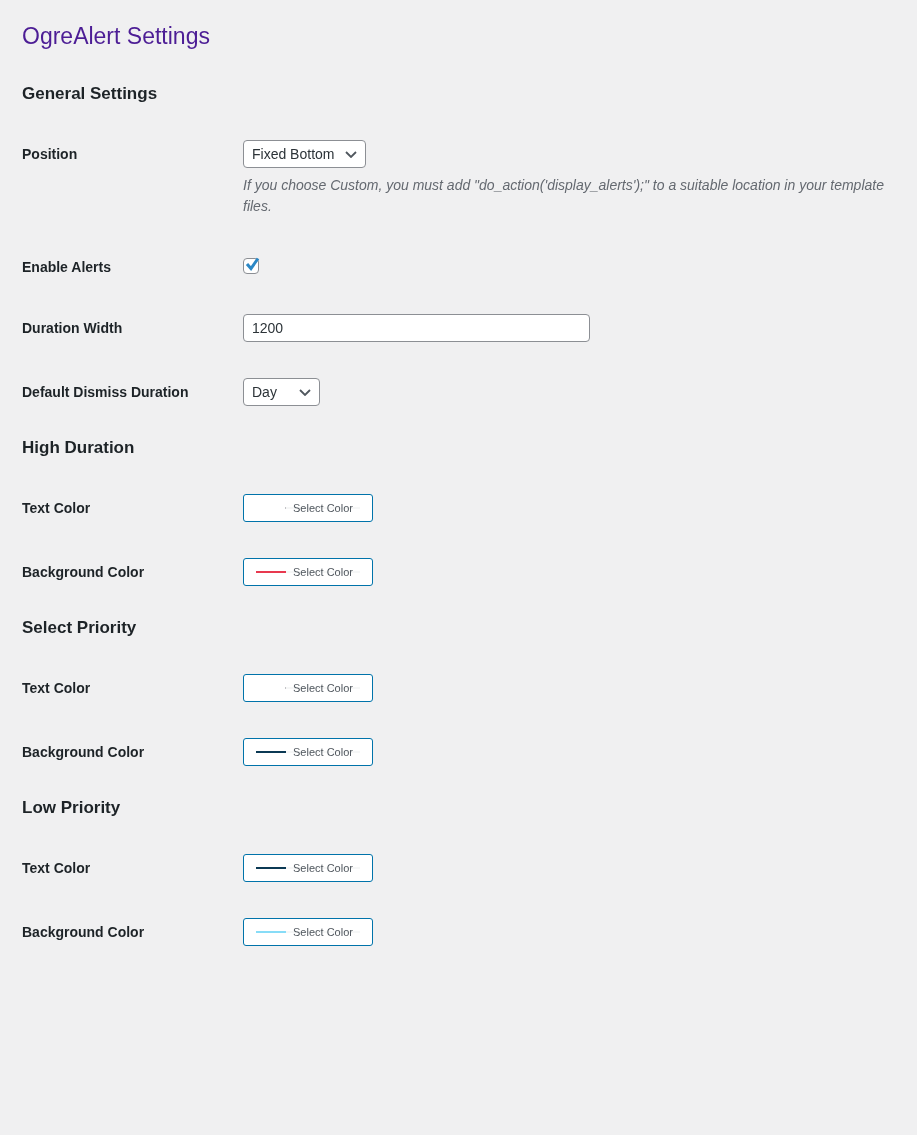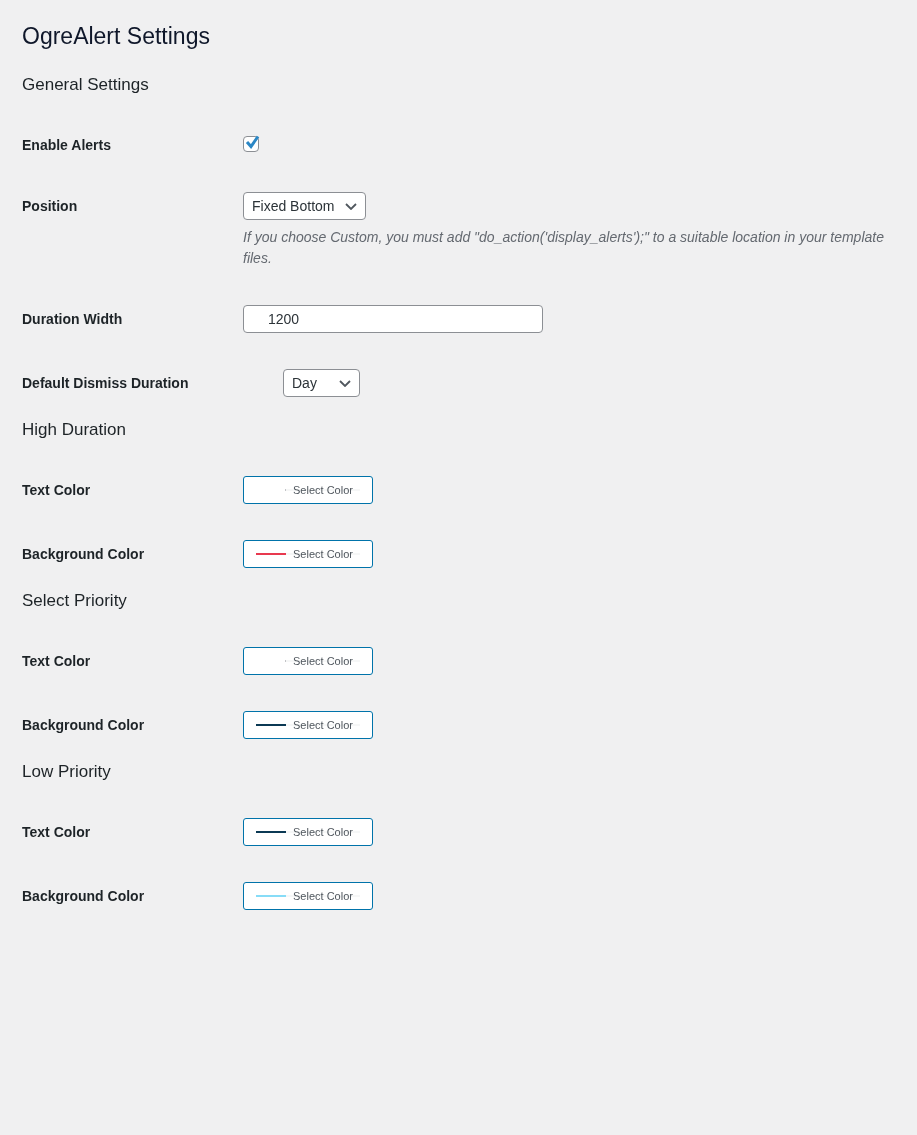--- a/index.html
+++ b/index.html
@@ -9,27 +9,27 @@
     background: #f0f0f1;
     font-family: "Liberation Sans", "DejaVu Sans", sans-serif;
     color: #1d2327;
   }
   .wrap { padding: 22px 20px 40px 22px; }
 
   h1.page-title {
     font-size: 23px;
     font-weight: 400;
     line-height: 1.3;
-    color: #0f172a;
+    color: #4c1d95;
   }
   h2.section-heading {
     font-size: 17px;
-    font-weight: 400;
+    font-weight: 700;
     color: #1d2327;
-    margin-top: 23px;
+    margin-top: 32px;
   }
 
   .row { display: flex; align-items: flex-start; margin-top: 36px; }
   .row-label {
     width: 221px;
     flex: 0 0 221px;
     font-size: 14px;
     font-weight: 700;
     line-height: 28px;
     color: #1d2327;
@@ -73,29 +73,29 @@
   }
   .select-chevron {
     position: absolute;
     right: 9px; top: 50%;
     margin-top: -3px;
     pointer-events: none;
   }
 
   
   .text-input {
-    width: 300px;
+    width: 347px;
     height: 28px;
     border: 1px solid #8c8f94;
     border-radius: 4px;
     background: #fff;
     font-family: "Liberation Sans", "DejaVu Sans", sans-serif;
     font-size: 14px;
     color: #2c3338;
-    padding: 0 24px;
+    padding: 0 8px;
   }
 
   .desc {
     font-size: 14px;
     font-style: italic;
     color: #646970;
     line-height: 21px;
     margin-top: 7px;
     max-width: 654px;
   }
@@ -129,61 +129,61 @@
   }
 </style>
 </head>
 <body>
 
 <div class="wrap">
 
   <h1 class="page-title">OgreAlert Settings</h1>
 
   <h2 class="section-heading">General Settings</h2>
-
-  <div class="row">
-    <div class="row-label" style="line-height:16px;padding-top:6px;">Enable Alerts</div>
-    <div class="row-control">
-      <span class="cb-wrap">
-        <input type="checkbox" class="cb" checked="checked" style="">
-        <svg class="cb-check" width="17" height="17" viewBox="0 0 17 17">
-          <path d="M3 8 L7 12.5 L14 2.5" fill="none" stroke="#2b87c5" stroke-width="3"></path>
-        </svg>
-      </span>
-    </div>
-  </div>
 
   <div class="row">
     <div class="row-label">Position</div>
     <div class="row-control">
       <span class="select-wrap">
         <select class="wp-select">
           <option>Fixed Bottom</option>
         </select>
         <svg class="select-chevron" width="12" height="7" viewBox="0 0 12 7">
           <path d="M1 1 L6 6 L11 1" fill="none" stroke="#50575e" stroke-width="1.8"></path>
         </svg>
       </span>
       <p class="desc">If you choose Custom, you must add "do_action('display_alerts');" to a suitable location in your template files.</p>
     </div>
   </div>
 
   <div class="row">
+    <div class="row-label" style="line-height:16px;padding-top:6px;">Enable Alerts</div>
+    <div class="row-control">
+      <span class="cb-wrap">
+        <input type="checkbox" class="cb" checked="checked" style="">
+        <svg class="cb-check" width="17" height="17" viewBox="0 0 17 17">
+          <path d="M3 8 L7 12.5 L14 2.5" fill="none" stroke="#2b87c5" stroke-width="3"></path>
+        </svg>
+      </span>
+    </div>
+  </div>
+
+  <div class="row">
     <div class="row-label">Duration Width</div>
     <div class="row-control">
       <input type="text" class="text-input" value="1200" style="">
     </div>
   </div>
 
 
   <div class="row">
     <div class="row-label">Default Dismiss Duration</div>
     <div class="row-control">
       <span class="select-wrap">
-        <select class="wp-select" style="min-width:77px;margin-left:40px;">
+        <select class="wp-select" style="min-width:77px;">
           <option>Day</option>
         </select>
         <svg class="select-chevron" width="12" height="7" viewBox="0 0 12 7">
           <path d="M1 1 L6 6 L11 1" fill="none" stroke="#50575e" stroke-width="1.8"></path>
         </svg>
       </span>
     </div>
   </div>
 
   <h2 class="section-heading">High Duration</h2>

